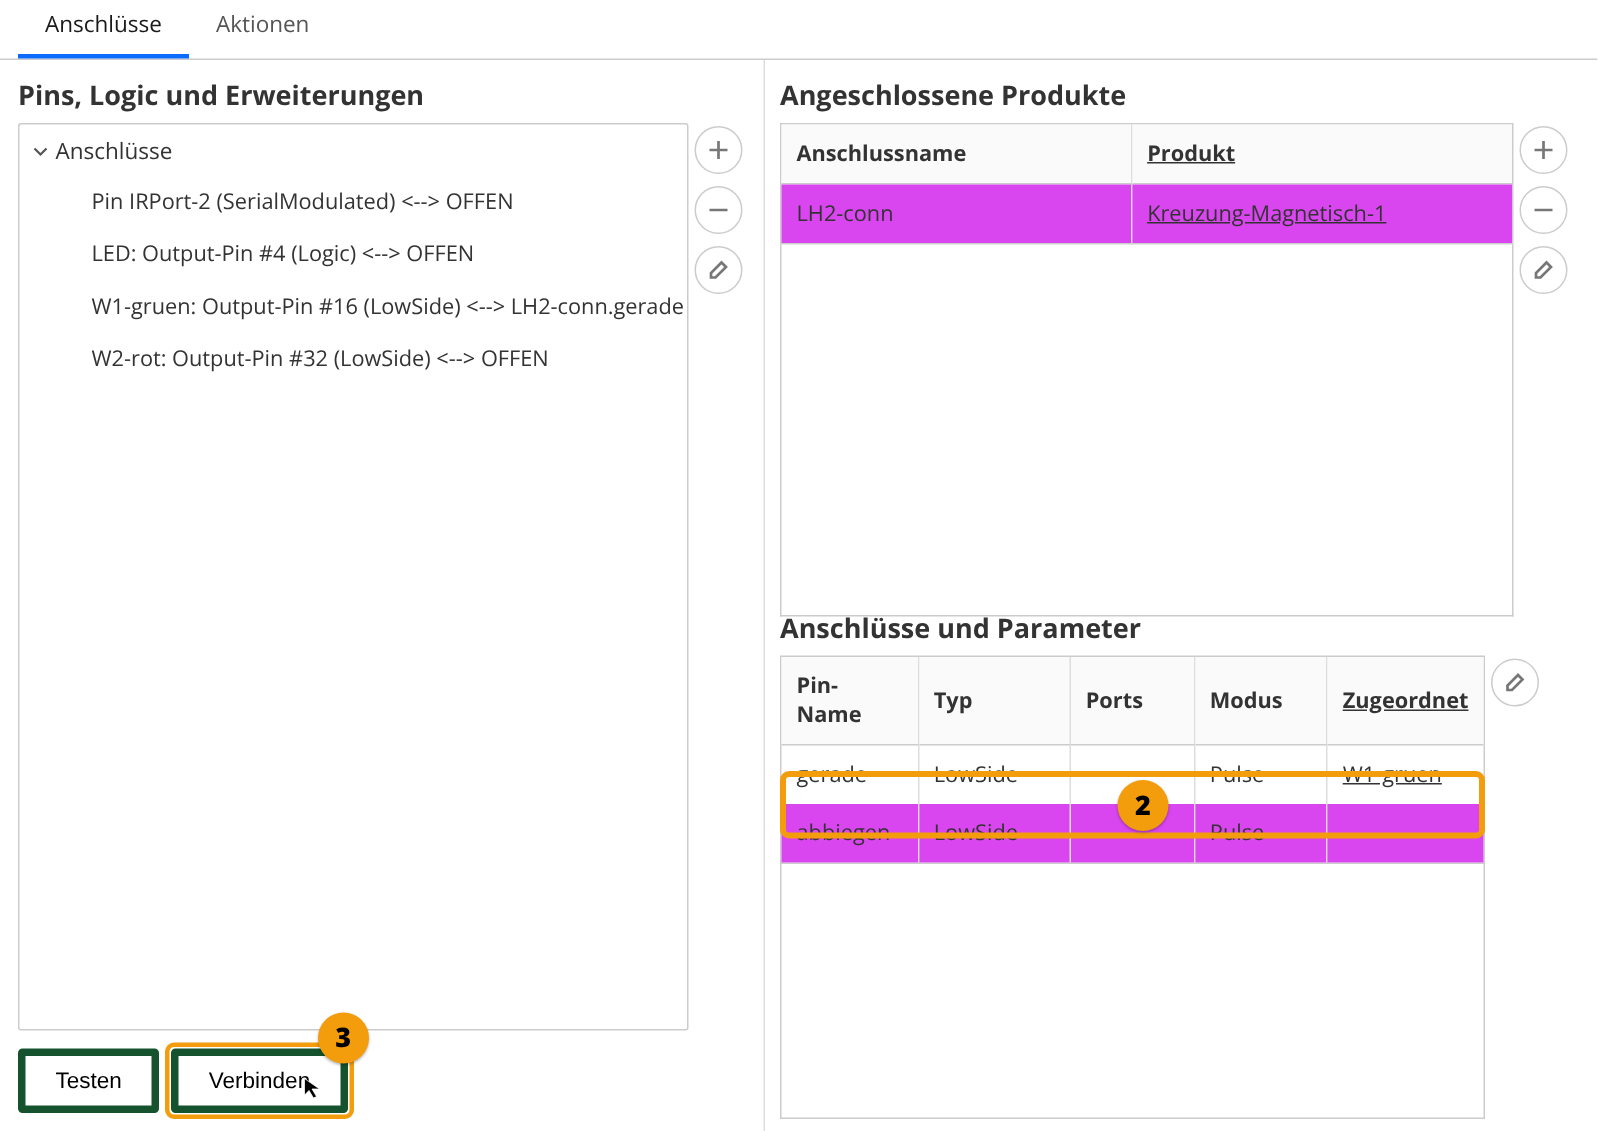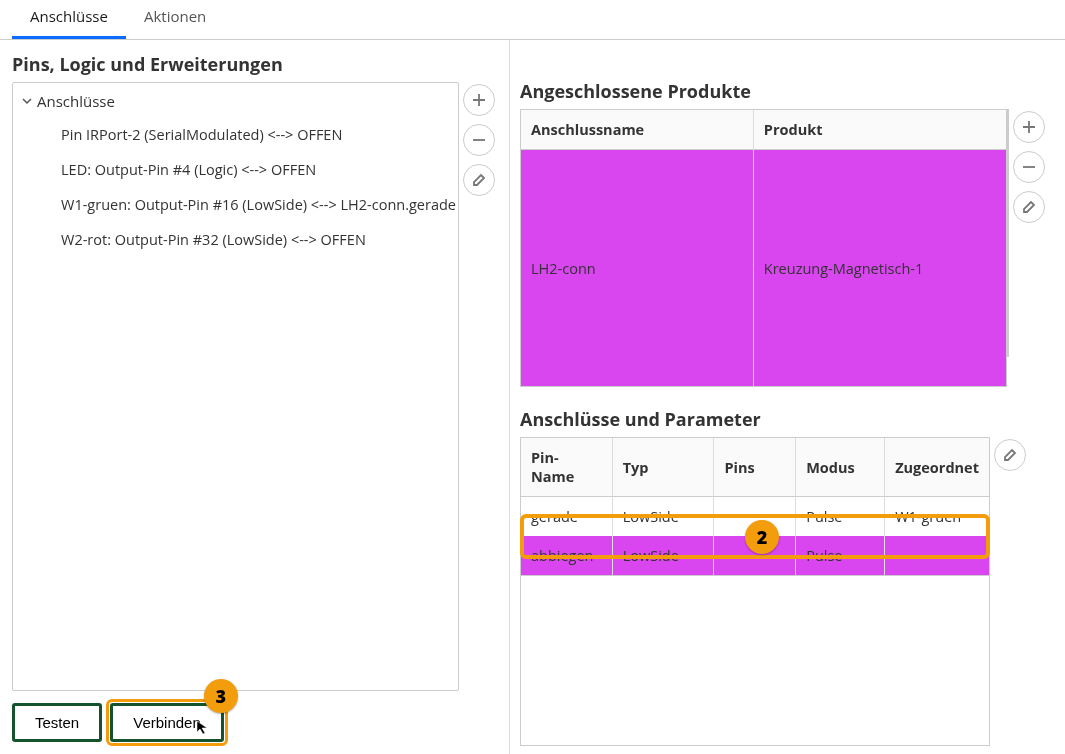--- a/index.html
+++ b/index.html
@@ -119,21 +119,21 @@
 
   
   .footer-btns {
     display: flex;
     gap: 8px;
     padding: 12px 0 4px 0;
     position: relative;
   }
   .btn {
     padding: 8px 20px;
-    border: 3px solid #14532d;
+    border: 5px solid #14532d;
     background: #fff;
     border-radius: 3px;
     font-size: 15px;
     cursor: pointer;
     position: relative;
   }
   .btn .cursor {
     position: absolute; 
     right: 10px; bottom: 4px;
     width: 16px; height: 16px;
@@ -150,21 +150,21 @@
   .right-col {
     display: flex; flex-direction: column;
     padding: 8px 12px 8px 10px;
     gap: 16px;
     overflow: hidden;
   }
   .right-panel {
     position: relative;
     display: flex; flex-direction: column;
   }
-  .right-panel.grow { flex: 1; min-height: 0; margin-top: 27px; }
+  .right-panel.grow { flex: 1; min-height: 0; }
 
   .table-container {
     position: relative;
   }
   .table-wrap {
     position: relative;
     margin-right: 44px;
   }
 
   table.data {
@@ -172,21 +172,21 @@
     border-collapse: separate;
     border-spacing: 0;
     border: 1px solid #ccc;
     font-size: 14.5px;
   }
   table.data th, table.data td {
     text-align: left;
     padding: 10px 10px;
     border-right: 1px solid #ddd;
   }
-  table.data th:last-child, table.data td:last-child { border-right: none; }
+  table.data th:last-child, table.data td:last-child { border-right: none; text-decoration: underline; }
   table.data thead th {
     background: #fafafa;
     font-weight: 700;
     border-bottom: 1px solid #ccc;
   }
   table.data tbody tr.alt td { background: #d946ef; }
 
   .table-body-box {
     border: 1px solid #ccc; border-top: none;
     height: 248px;
@@ -286,21 +286,21 @@
           <div class="badge" style="right:-14px; top:-24px;">3</div>
         </span>
       </div>
     </div>
 
     <div class="right-col">
 
       <div class="right-panel grow">
         <div class="panel-title">Angeschlossene Produkte</div>
         <div class="table-container" style="flex:1; display:flex; flex-direction:column;">
-          <div class="table-wrap" style="flex:1; display:flex; flex-direction:row;">
+          <div class="table-wrap" style="flex:1; display:flex; flex-direction:column;">
             <table class="data">
               <thead>
                 <tr>
                   <th style="width:48%">Anschlussname</th>
                   <th>Produkt</th>
                 </tr>
               </thead>
               <tbody>
                 <tr class="alt">
                   <td>LH2-conn</td>
@@ -339,21 +339,21 @@
               <col style="width:20%">
                 <col style="width:23%">
                 <col style="width:19%">
                 <col style="width:20%">
                 <col style="width:18%">
             </colgroup>
             <thead>
               <tr>
                 <th>Pin-Name</th>
                 <th>Typ</th>
-                <th>Pins</th>
+                <th>Ports</th>
                 <th>Modus</th>
                 <th>Zugeordnet</th>
               </tr>
             </thead>
             <tbody>
               <tr>
                 <td>gerade</td>
                 <td>LowSide</td>
                 <td></td>
                 <td>Pulse</td>

